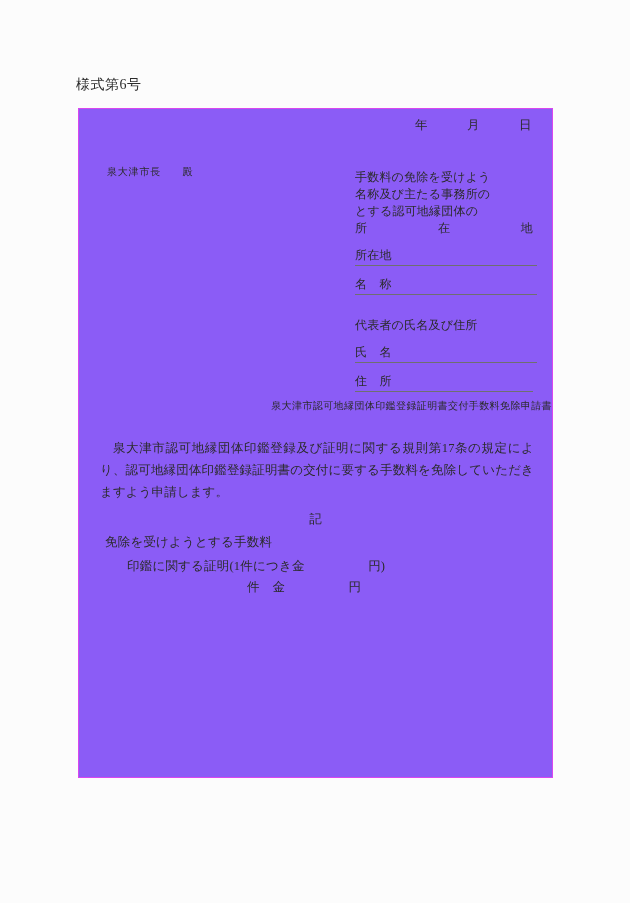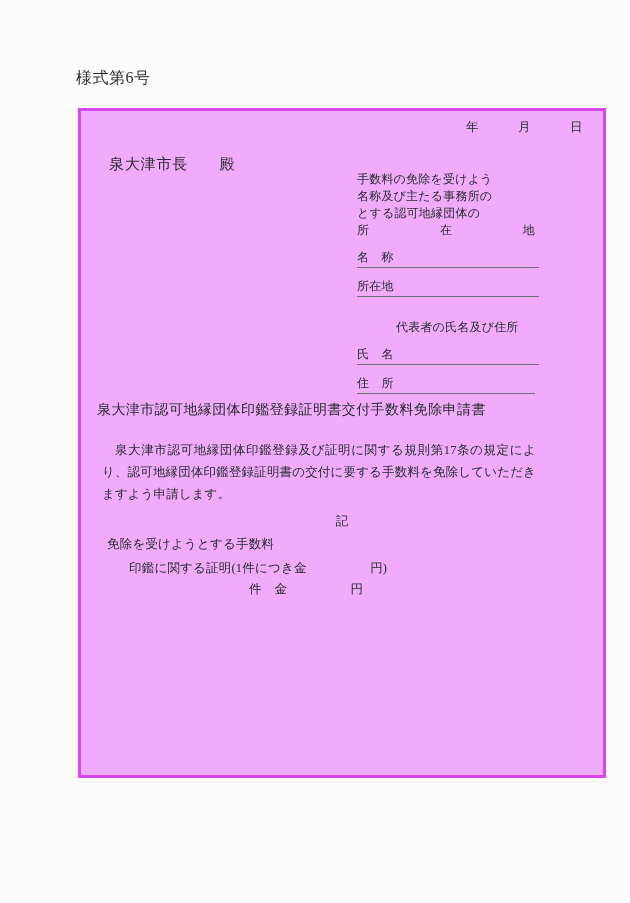--- a/index.html
+++ b/index.html
@@ -13,54 +13,54 @@
     font-family: "Liberation Serif", "DejaVu Serif", serif;
     color: #2b2b2b;
     position: relative;
     overflow: hidden;
   }
 
   
   .form-number {
     position: absolute;
     left: 76px;
-    top: 68px;
-    font-size: 16px;
+    top: 76px;
+    font-size: 14px;
     letter-spacing: 0.5px;
     white-space: pre;
   }
 
   
   .sheet {
     position: absolute;
     left: 78px;
     top: 108px;
-    width: 528px;
+    width: 475px;
     height: 670px;
-    border: 3px solid #d946ef;
+    border: 1px solid #d946ef;
     box-sizing: border-box;
-    background: #f0abfc;
+    background: #8b5cf6;
   }
 
   
   .date-line {
     position: absolute;
     right: 20px;
     top: 8px;
     font-size: 12.5px;
     white-space: pre;
     letter-spacing: 0.5px;
   }
 
   
   .addressee {
     position: absolute;
     left: 28px;
-    top: 44px;
-    font-size: 15px;
+    top: 56px;
+    font-size: 10px;
     white-space: pre;
     letter-spacing: 0.8px;
   }
 
   
   .applicant-block {
     position: absolute;
     left: 276px;
     top: 60px;
     width: 182px;
@@ -96,31 +96,30 @@
     white-space: pre;
     letter-spacing: 0.2px;
     padding-bottom: 1px;
   }
 
   .rep-heading {
     margin-top: 22px;
     font-size: 12px;
     white-space: pre;
     letter-spacing: 0.2px;
-    margin-left: 39px;
   }
 
   
   .doc-title {
     position: absolute;
     top: 290px;
-    left: 16px;
+    left: 0;
     width: 100%;
-    text-align: left;
-    font-size: 14px;
+    text-align: right;
+    font-size: 10px;
     letter-spacing: 0.4px;
     white-space: nowrap;
   }
 
   
   .body-paragraph {
     position: absolute;
     left: 21px;
     top: 328px;
     width: 434px;
@@ -184,26 +183,26 @@
     <div class="applicant-heading-line">手数料の免除を受けよう</div>
     <div class="applicant-heading-line">名称及び主たる事務所の</div>
     <div class="applicant-heading-line">とする認可地縁団体の</div>
     <div class="applicant-heading-line spread">
       <span>所</span>
       <span>在</span>
       <span>地</span>
     </div>
 
     <div class="entry-row">
+      <span class="entry-label">所在地</span>
+      <span class="entry-value"></span>
+    </div>
+
+    <div class="entry-row">
       <span class="entry-label">名　称</span>
-      <span class="entry-value"></span>
-    </div>
-
-    <div class="entry-row">
-      <span class="entry-label">所在地</span>
       <span class="entry-value"></span>
     </div>
 
     <div class="rep-heading">代表者の氏名及び住所</div>
 
     <div class="entry-row">
       <span class="entry-label">氏　名</span>
       <span class="entry-value"></span>
     </div>
 

